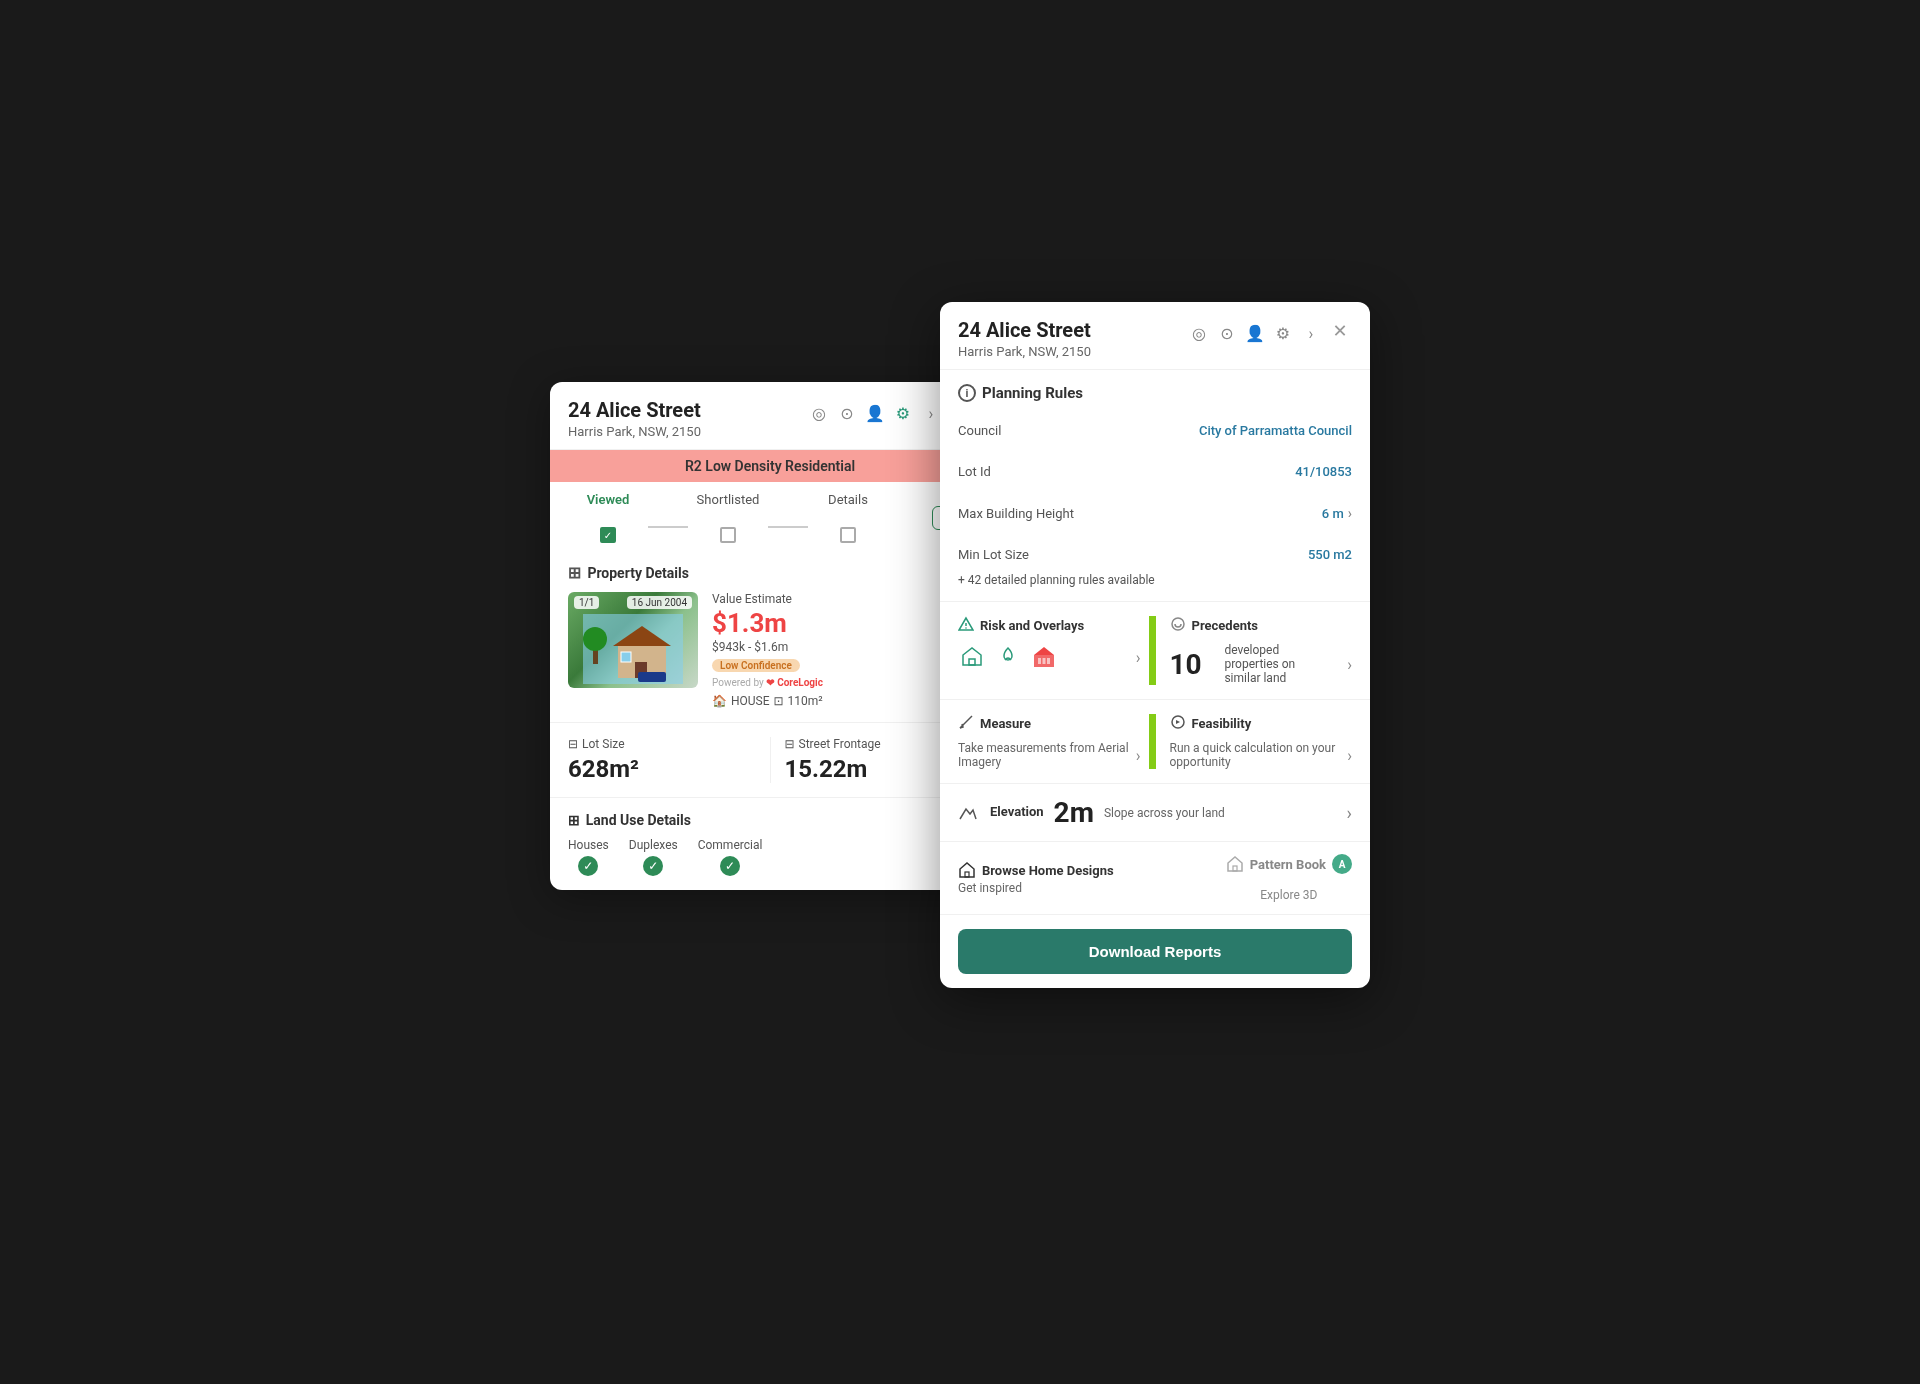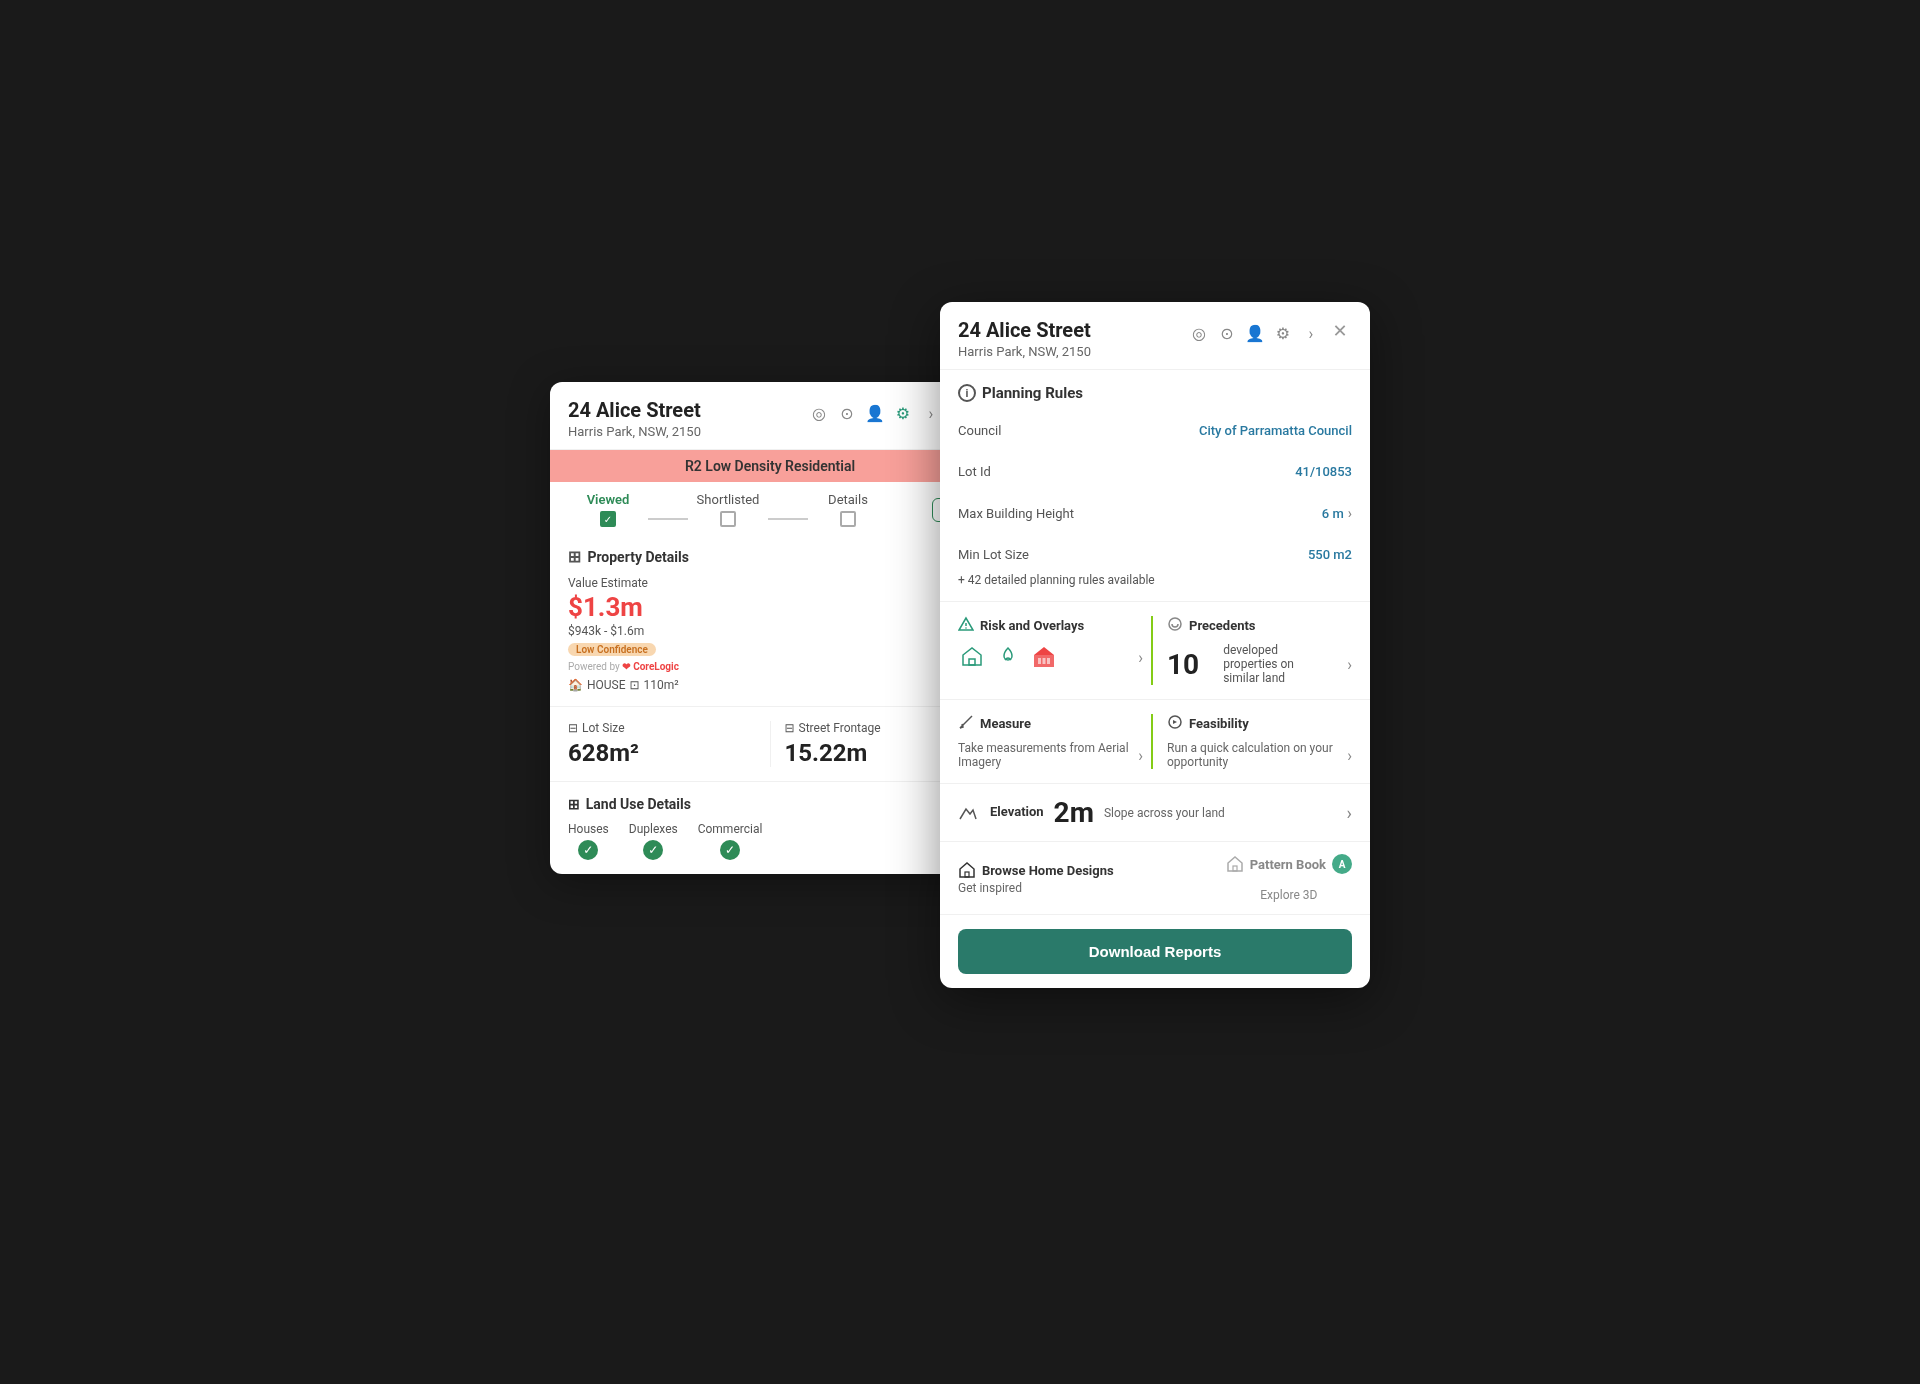--- a/index.html
+++ b/index.html
@@ -108,21 +108,21 @@
     .status-tabs {
       display: flex;
       align-items: center;
       padding: 10px 18px 6px;
       gap: 0;
     }
     .status-tab {
       display: flex;
       flex-direction: column;
       align-items: center;
-      gap: 4px;
+      gap: 20px;
       min-width: 80px;
     }
     .status-tab-label {
       font-size: 13px;
       color: #555;
     }
     .status-tab-label.active { color: #2e8b57; font-weight: 600; }
     .status-line {
       display: flex;
       align-items: center;
@@ -364,21 +364,21 @@
     .two-col-section {
       display: flex;
       gap: 0;
       padding: 14px 18px;
       border-bottom: 1px solid #f0f0f0;
     }
     .two-col-item {
       flex: 1;
     }
     .two-col-item:first-child {
-      border-right: 2px solid #84cc16;
+      border-right: 7px solid #84cc16;
       padding-right: 8px;
     }
     .two-col-item:last-child {
       padding-left: 14px;
     }
     .two-col-title {
       font-size: 13px;
       font-weight: 700;
       color: #333;
       display: flex;
@@ -576,20 +576,44 @@
       </div>
       <button class="add-btn">+ A</button>
     </div>
 
     <div class="section">
       <div class="section-title">
         <span class="section-icon">⊞</span>
         <span>Property Details</span>
       </div>
       <div class="property-details-content">
+        <div class="property-image">
+          <div class="property-image-overlay">
+            <span class="img-badge">1/1</span>
+            <span class="img-badge">16 Jun 2004</span>
+          </div>
+
+          <svg width="100" height="70" viewBox="0 0 100 70" style="position:absolute;bottom:4px;left:15px;">
+
+            <rect width="100" height="70" fill="#87CEEB" opacity="0.6"></rect>
+
+            <rect x="10" y="30" width="5" height="20" fill="#654321"></rect>
+            <circle cx="12" cy="25" r="12" fill="#228B22"></circle>
+
+            <rect x="35" y="32" width="48" height="32" fill="#D2B48C"></rect>
+
+            <polygon points="30,32 59,12 88,32" fill="#8B4513"></polygon>
+
+            <rect x="52" y="48" width="12" height="16" fill="#6B3A2A"></rect>
+
+            <rect x="38" y="38" width="10" height="10" fill="#87CEEB" stroke="#fff" stroke-width="1"></rect>
+
+            <rect x="55" y="58" width="28" height="10" fill="#1a3a8a" rx="2"></rect>
+          </svg>
+        </div>
         <div class="value-info">
           <div class="value-label">Value Estimate</div>
           <div class="value-amount">$1.3m</div>
           <div class="value-range">$943k - $1.6m</div>
           <div class="confidence-badge">Low Confidence</div>
           <div class="powered-by">
             <span>Powered by</span>
             <span class="powered-logo"> ❤ <span>CoreLogic</span></span>
           </div>
           <div class="property-type-row">

